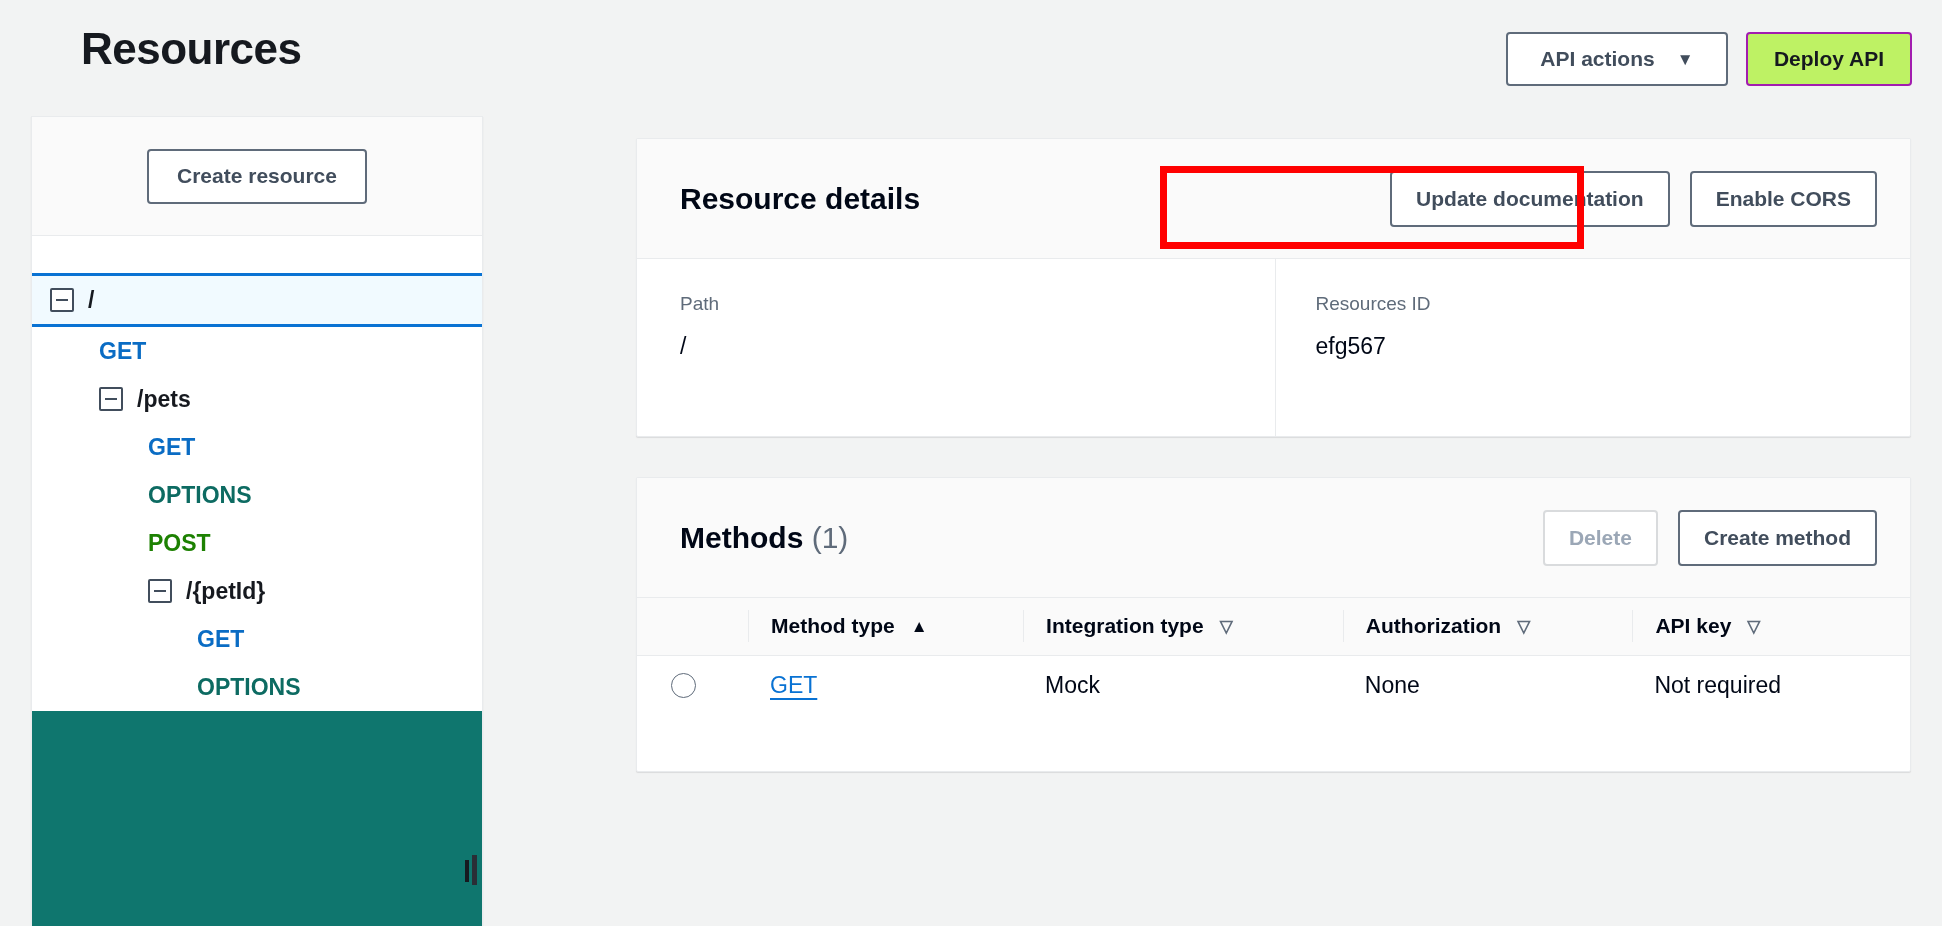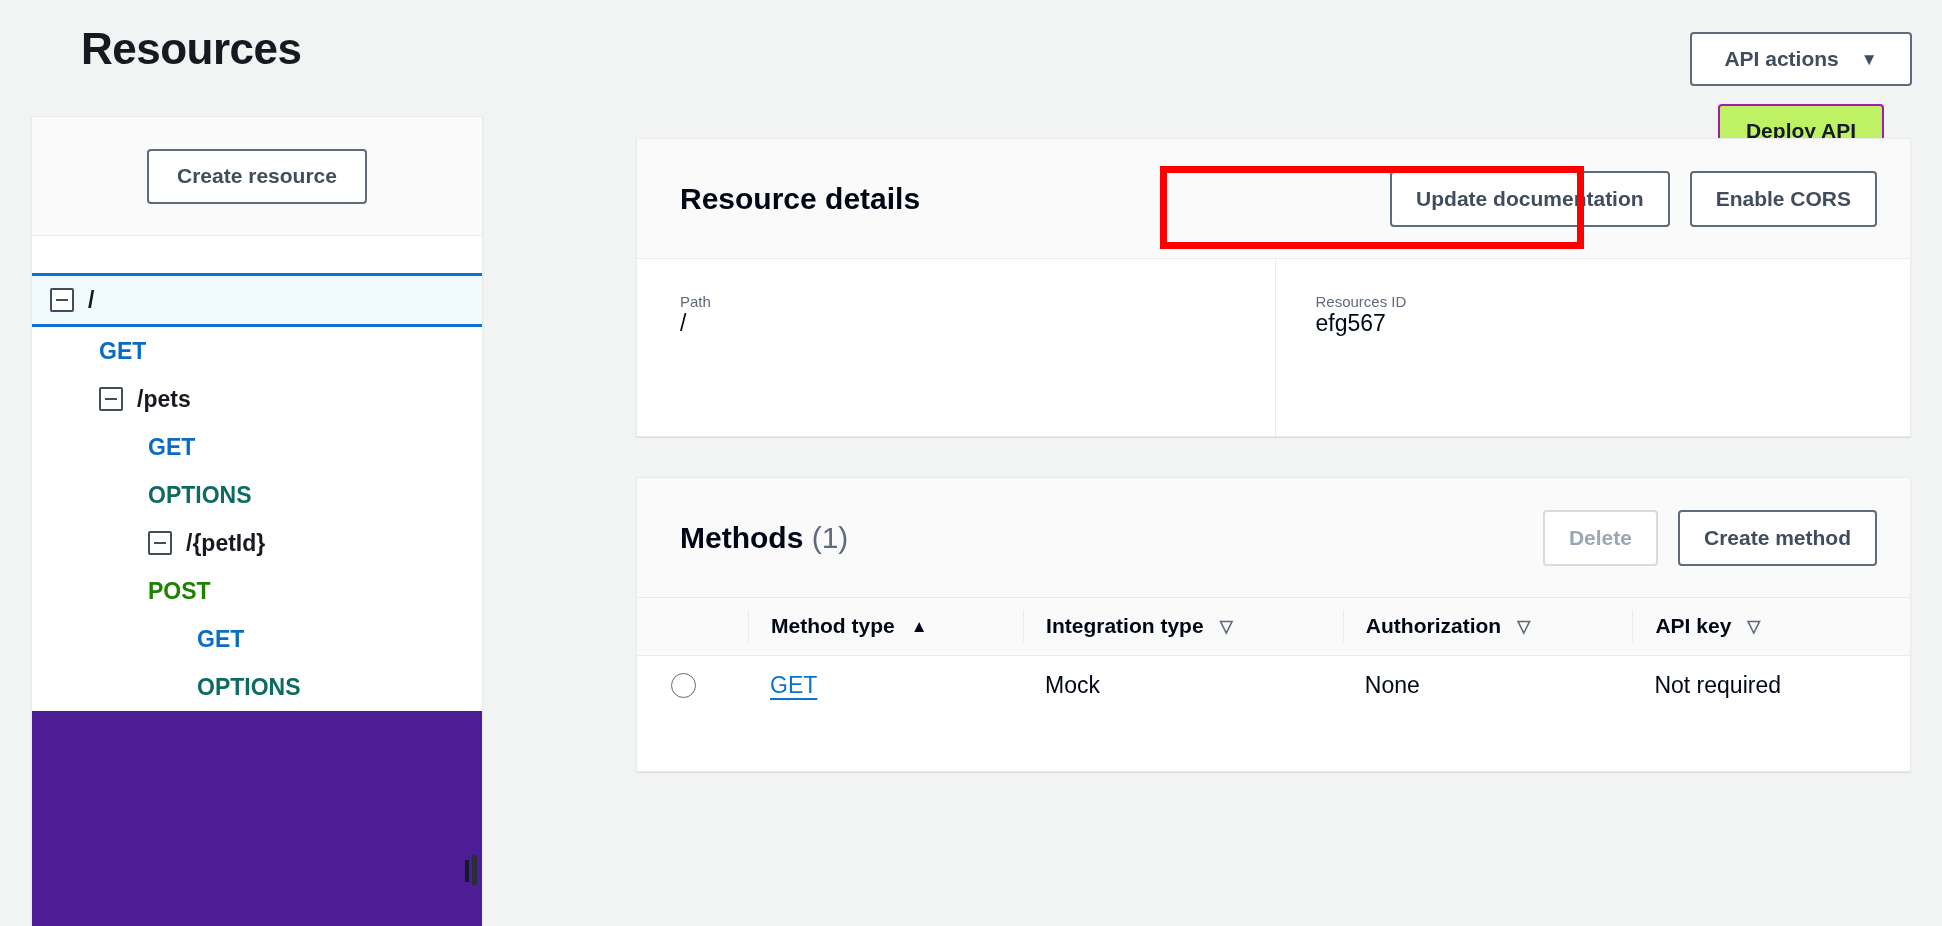--- a/index.html
+++ b/index.html
@@ -16,21 +16,21 @@
     position: absolute; left: 0; top: 0; width: 1942px; height: 110px;
   }
   .page-title {
     position: absolute; left: 33px; top: 24px;
     font-size: 44px; font-weight: 700; letter-spacing: -0.5px;
     color: #16191f;
     margin-left: 48px;
   }
   .header-actions {
     position: absolute; right: 30px; top: 32px;
-    display: flex; gap: 18px; align-items: center; flex-direction: column;
+    display: flex; gap: 18px; align-items: center;
   }
   .btn {
     font-family: "Liberation Sans", sans-serif;
     font-size: 21px; font-weight: 700;
     border-radius: 4px; cursor: pointer;
     background: #ffffff; color: #414d5c;
     border: 2px solid #5f6b7a;
     padding: 0 24px; height: 54px;
     display: inline-flex; align-items: center; justify-content: center;
     white-space: nowrap;
@@ -39,21 +39,21 @@
   .caret { font-size: 17px; line-height: 1; color: #414d5c; }
   .btn-primary {
     background: #bef264; border: 2px solid #a21caf; color: #16191f;
     height: 54px; padding: 0 26px;
   }
 
   
   .sidebar {
     position: absolute; left: 31px; top: 116px;
     width: 452px; height: 810px;
-    background: #4c1d95;
+    background: #0f766e;
     border: 1px solid #e9ebed;
     border-bottom: none;
     box-shadow: 0 1px 1px rgba(0,7,22,.10);
     overflow: hidden;
   }
   .sidebar-toolbar {
     height: 119px; background: #fafafa;
     border-bottom: 1px solid #e9ebed;
     display: flex; align-items: center; justify-content: center;
   }
@@ -129,21 +129,21 @@
     color: #9ba7b6; border: 2px solid #d9dbdd; background: #ffffff;
     cursor: default;
   }
 
   
   .details-body { display: flex; height: 177px; }
   .detail-col {
     flex: 1; padding: 34px 0 0 43px; position: relative;
   }
   .detail-col + .detail-col { border-left: 1px solid #e9ebed; padding-left: 40px; }
-  .detail-label { font-size: 15px; color: #5f6b7a; margin-bottom: 0; }
+  .detail-label { font-size: 19px; color: #5f6b7a; margin-bottom: 18px; }
   .detail-value { font-size: 23px; color: #000716; }
 
   
   .mt { width: 100%; border-collapse: collapse; table-layout: fixed; }
   .mt thead th {
     background: #fafafa; height: 57px;
     font-size: 21px; font-weight: 700; color: #000716;
     text-align: left; padding: 0; vertical-align: middle;
     border-bottom: 1px solid #e9ebed;
   }
@@ -218,26 +218,26 @@
       <div class="tree-row">
         <div style="width: 116px; flex: 0 0 auto;"></div>
         <span class="method-label m-get">GET</span>
       </div>
       <div class="tree-row">
         <div style="width: 116px; flex: 0 0 auto;"></div>
         <span class="method-label m-options">OPTIONS</span>
       </div>
       <div class="tree-row">
         <div style="width: 116px; flex: 0 0 auto;"></div>
+        <span class="method-label m-post">POST</span>
+      </div>
+      <div class="tree-row">
+        <div style="width: 116px; flex: 0 0 auto;"></div>
         <span class="toggle"></span>
         <span class="node-label">/{petId}</span>
-      </div>
-      <div class="tree-row">
-        <div style="width: 116px; flex: 0 0 auto;"></div>
-        <span class="method-label m-post">POST</span>
       </div>
       <div class="tree-row">
         <div style="width: 165px; flex: 0 0 auto;"></div>
         <span class="method-label m-get">GET</span>
       </div>
       <div class="tree-row">
         <div style="width: 165px; flex: 0 0 auto;"></div>
         <span class="method-label m-options">OPTIONS</span>
       </div>
     </div>

